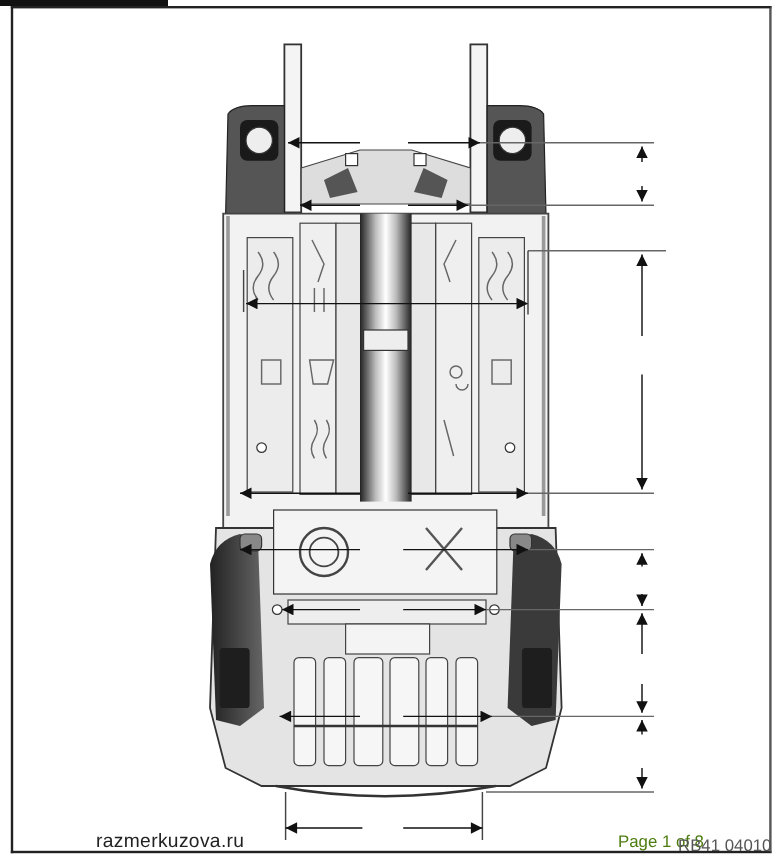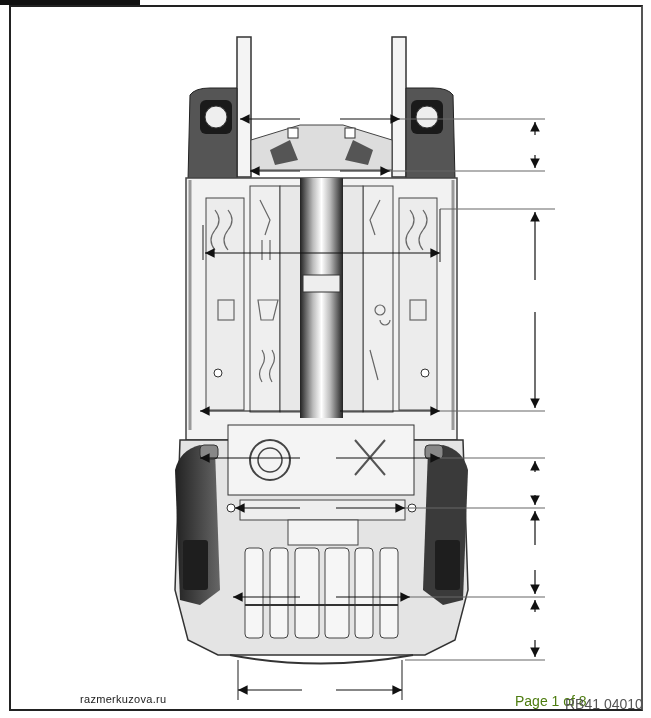--- a/index.html
+++ b/index.html
@@ -1,21 +1,21 @@
 <!DOCTYPE html>
 <html><head>
 <meta charset="utf-8">
 <style>
   html, body { margin:0; padding:0; background:#ffffff; }
   body { width:651px; height:718px; position:relative; overflow:hidden; font-family:"Liberation Sans", sans-serif; }
   .header-strip { position:absolute; left:0; top:0; width:140px; height:5px; background:#111; }
   .header-strip .tick { position:absolute; left:120px; top:0; width:4px; height:5px; background:#111; }
   .frame { position:absolute; left:9px; top:5px; width:634px; height:706px; border:2px solid #222; border-right-color:#555; box-sizing:border-box; }
   .canvas { position:absolute; left:0; top:0; width:651px; height:718px; }
-  .footer-site { position:absolute; left:80px; top:693px; font-size:11px; color:#222; letter-spacing:0.3px; }
+  .footer-site { position:absolute; left:80px; top:693px; font-size:16px; color:#222; letter-spacing:0.3px; }
   .footer-page { position:absolute; left:515px; top:693px; font-size:14px; color:#4d7c0f; }
   .footer-code { position:absolute; left:565px; top:696px; font-size:14px; color:#555; }
 </style>
 </head>
 <body>
 
 <div class="header-strip">
     <div class="tick"></div>
   </div>
 <div class="frame"></div>

